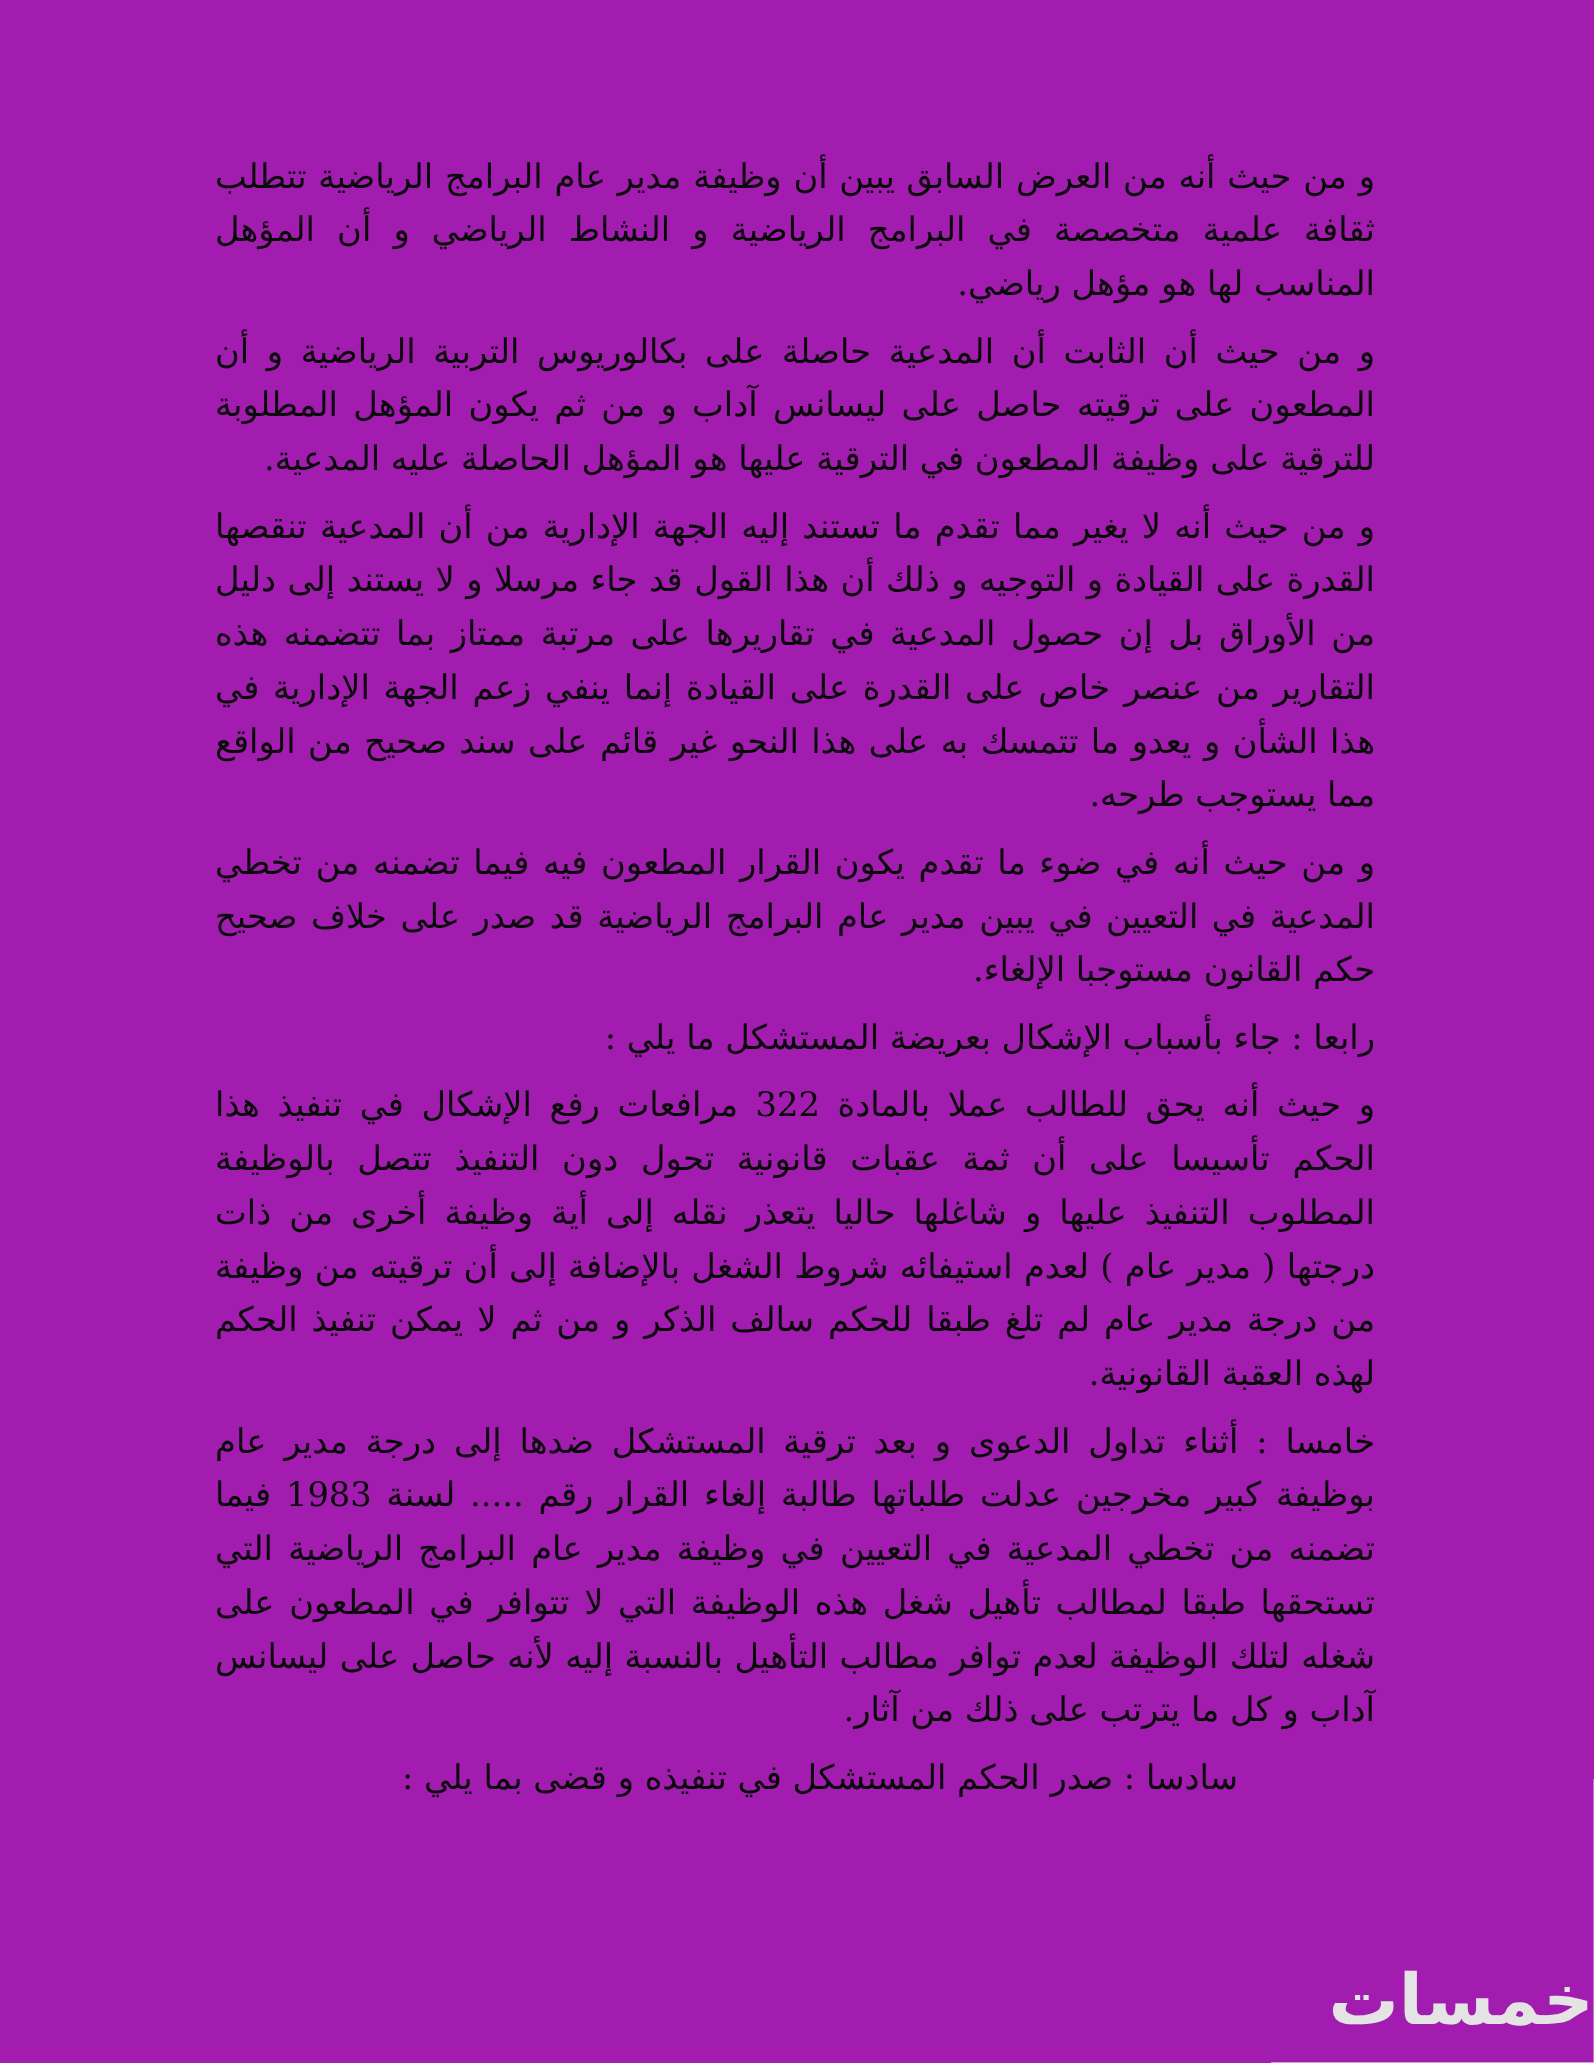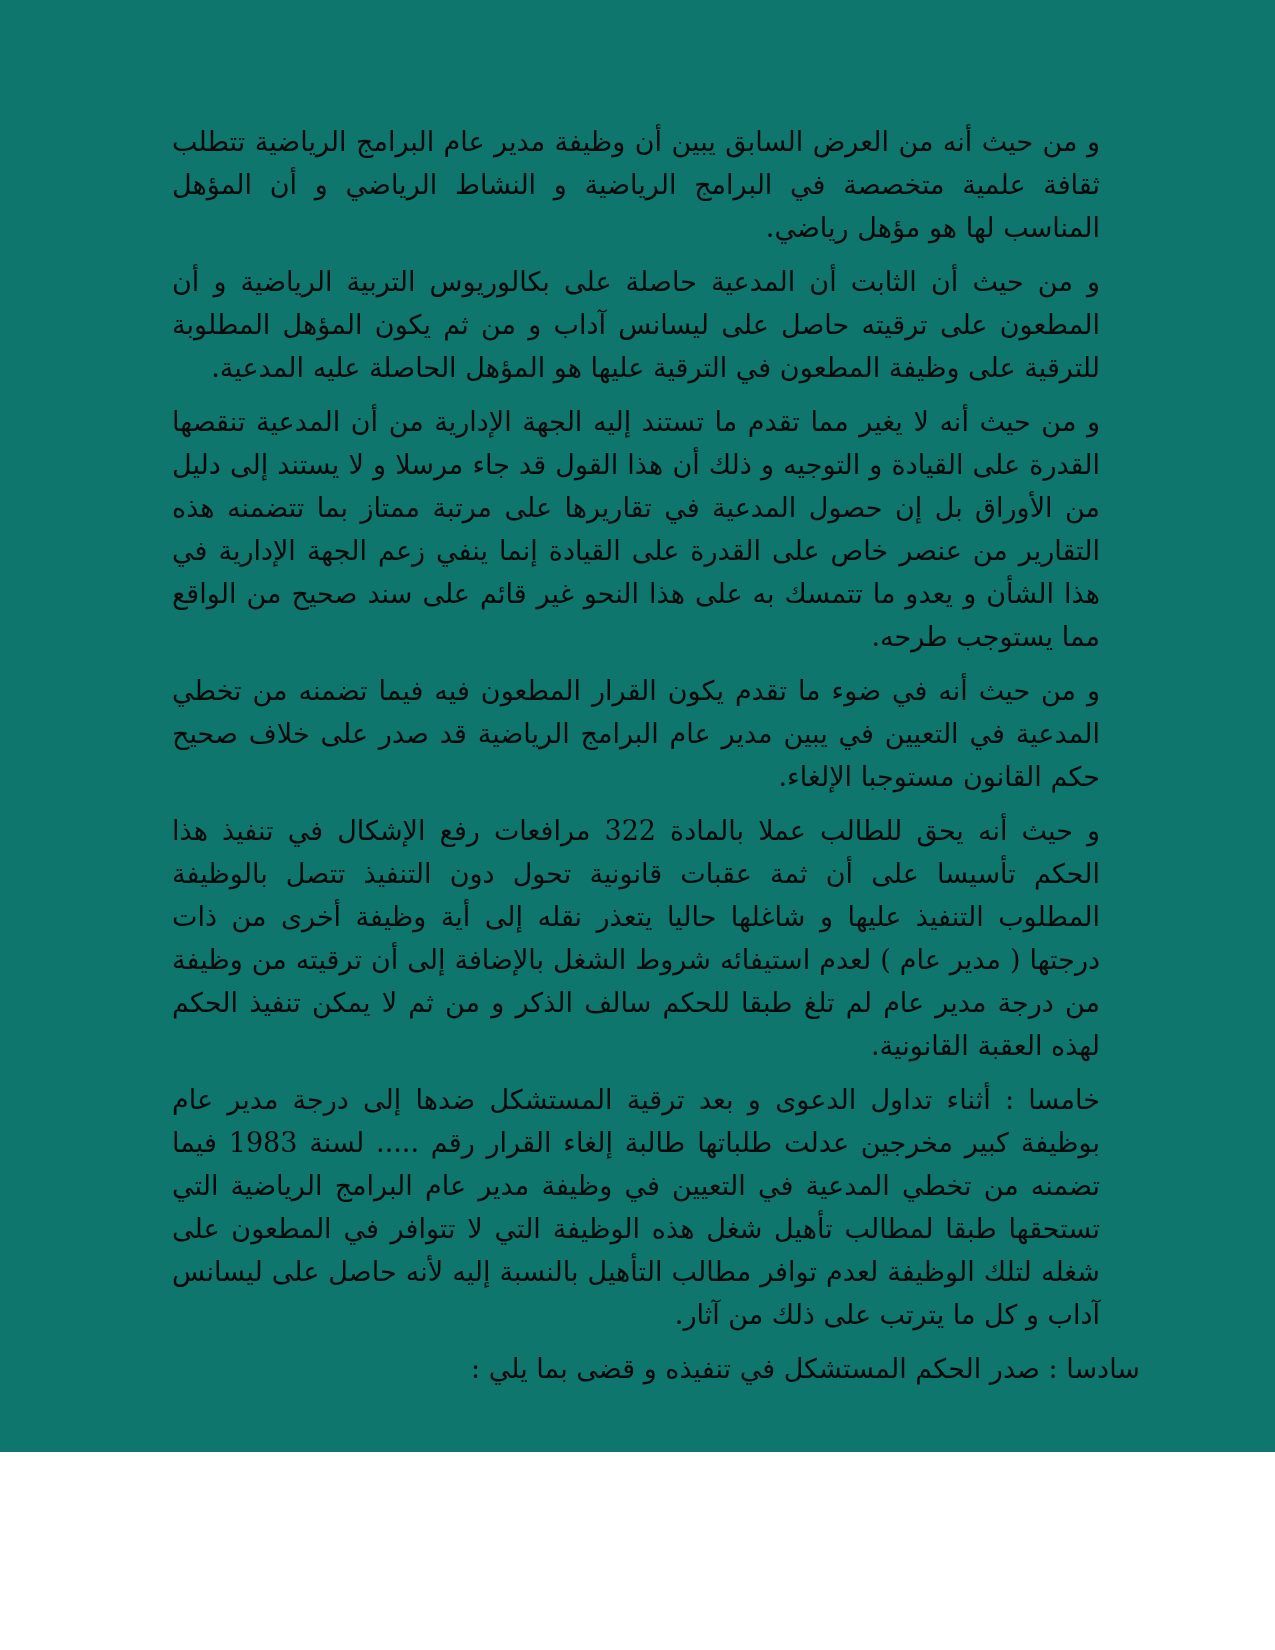--- a/index.html
+++ b/index.html
@@ -3,22 +3,22 @@
 <meta charset="utf-8">
 <style>
   html, body {
     margin: 0;
     padding: 0;
     background: #ffffff;
   }
   .page {
     position: relative;
     width: 1275px;
-    height: 1452px;
-    background: #0f766e;
+    height: 1650px;
+    background: #a21caf;
     overflow: hidden;
     font-family: "DejaVu Serif", "DejaVu Sans", sans-serif;
   }
   .text-block {
     position: absolute;
     top: 120px;
     left: 172px;
     right: 175px;
     direction: rtl;
     text-align: justify;
@@ -26,21 +26,21 @@
     font-size: 27px;
     line-height: 43px;
   }
   .para {
     margin: 0 0 11px 0;
     padding: 0;
   }
   
   .para.outdent {
     margin-right: -40px;
-    text-align: right;
+    text-align: center;
   }
   .para.single {
     text-align: right;
   }
   .watermark {
     position: absolute;
     top: 1568px;
     left: 0;
     width: 100%;
     text-align: right;
@@ -61,20 +61,21 @@
   <div class="text-block">
     <p class="para">و من حيث أنه من العرض السابق يبين أن وظيفة مدير عام البرامج الرياضية تتطلب ثقافة علمية متخصصة في البرامج الرياضية و النشاط الرياضي و أن المؤهل المناسب لها هو مؤهل رياضي.</p>
 
     <p class="para">و من حيث أن الثابت أن المدعية حاصلة على بكالوريوس التربية الرياضية و أن المطعون على ترقيته حاصل على ليسانس آداب و من ثم يكون المؤهل المطلوبة للترقية على وظيفة المطعون في الترقية عليها هو المؤهل الحاصلة عليه المدعية.</p>
 
     <p class="para">و من حيث أنه لا يغير مما تقدم ما تستند إليه الجهة الإدارية من أن المدعية تنقصها القدرة على القيادة و التوجيه و ذلك أن هذا القول قد جاء مرسلا و لا يستند إلى دليل من الأوراق بل إن حصول المدعية في تقاريرها على مرتبة ممتاز بما تتضمنه هذه التقارير من عنصر خاص على القدرة على القيادة إنما ينفي زعم الجهة الإدارية في هذا الشأن و يعدو ما تتمسك به على هذا النحو غير قائم على سند صحيح من الواقع مما يستوجب طرحه.</p>
 
     <p class="para">و من حيث أنه في ضوء ما تقدم يكون القرار المطعون فيه فيما تضمنه من تخطي المدعية في التعيين في يبين مدير عام البرامج الرياضية قد صدر على خلاف صحيح حكم القانون مستوجبا الإلغاء.</p>
 
 
+    <p class="para single">رابعا : جاء بأسباب الإشكال بعريضة المستشكل ما يلي :</p>
 
     <p class="para">و حيث أنه يحق للطالب عملا بالمادة 322 مرافعات رفع الإشكال في تنفيذ هذا الحكم تأسيسا على أن ثمة عقبات قانونية تحول دون التنفيذ تتصل بالوظيفة المطلوب التنفيذ عليها و شاغلها حاليا يتعذر نقله إلى أية وظيفة أخرى من ذات درجتها ( مدير عام ) لعدم استيفائه شروط الشغل بالإضافة إلى أن ترقيته من وظيفة من درجة مدير عام لم تلغ طبقا للحكم سالف الذكر و من ثم لا يمكن تنفيذ الحكم لهذه العقبة القانونية.</p>
 
     <p class="para">خامسا : أثناء تداول الدعوى و بعد ترقية المستشكل ضدها إلى درجة مدير عام بوظيفة كبير مخرجين عدلت طلباتها طالبة إلغاء القرار رقم ..... لسنة 1983 فيما تضمنه من تخطي المدعية في التعيين في وظيفة مدير عام البرامج الرياضية التي تستحقها طبقا لمطالب تأهيل شغل هذه الوظيفة التي لا تتوافر في المطعون على شغله لتلك الوظيفة لعدم توافر مطالب التأهيل بالنسبة إليه لأنه حاصل على ليسانس آداب و كل ما يترتب على ذلك من آثار.</p>
 
     <p class="para outdent">سادسا : صدر الحكم المستشكل في تنفيذه و قضى بما يلي :</p>
   </div>
 
   <div class="watermark">خمسات</div>
 

